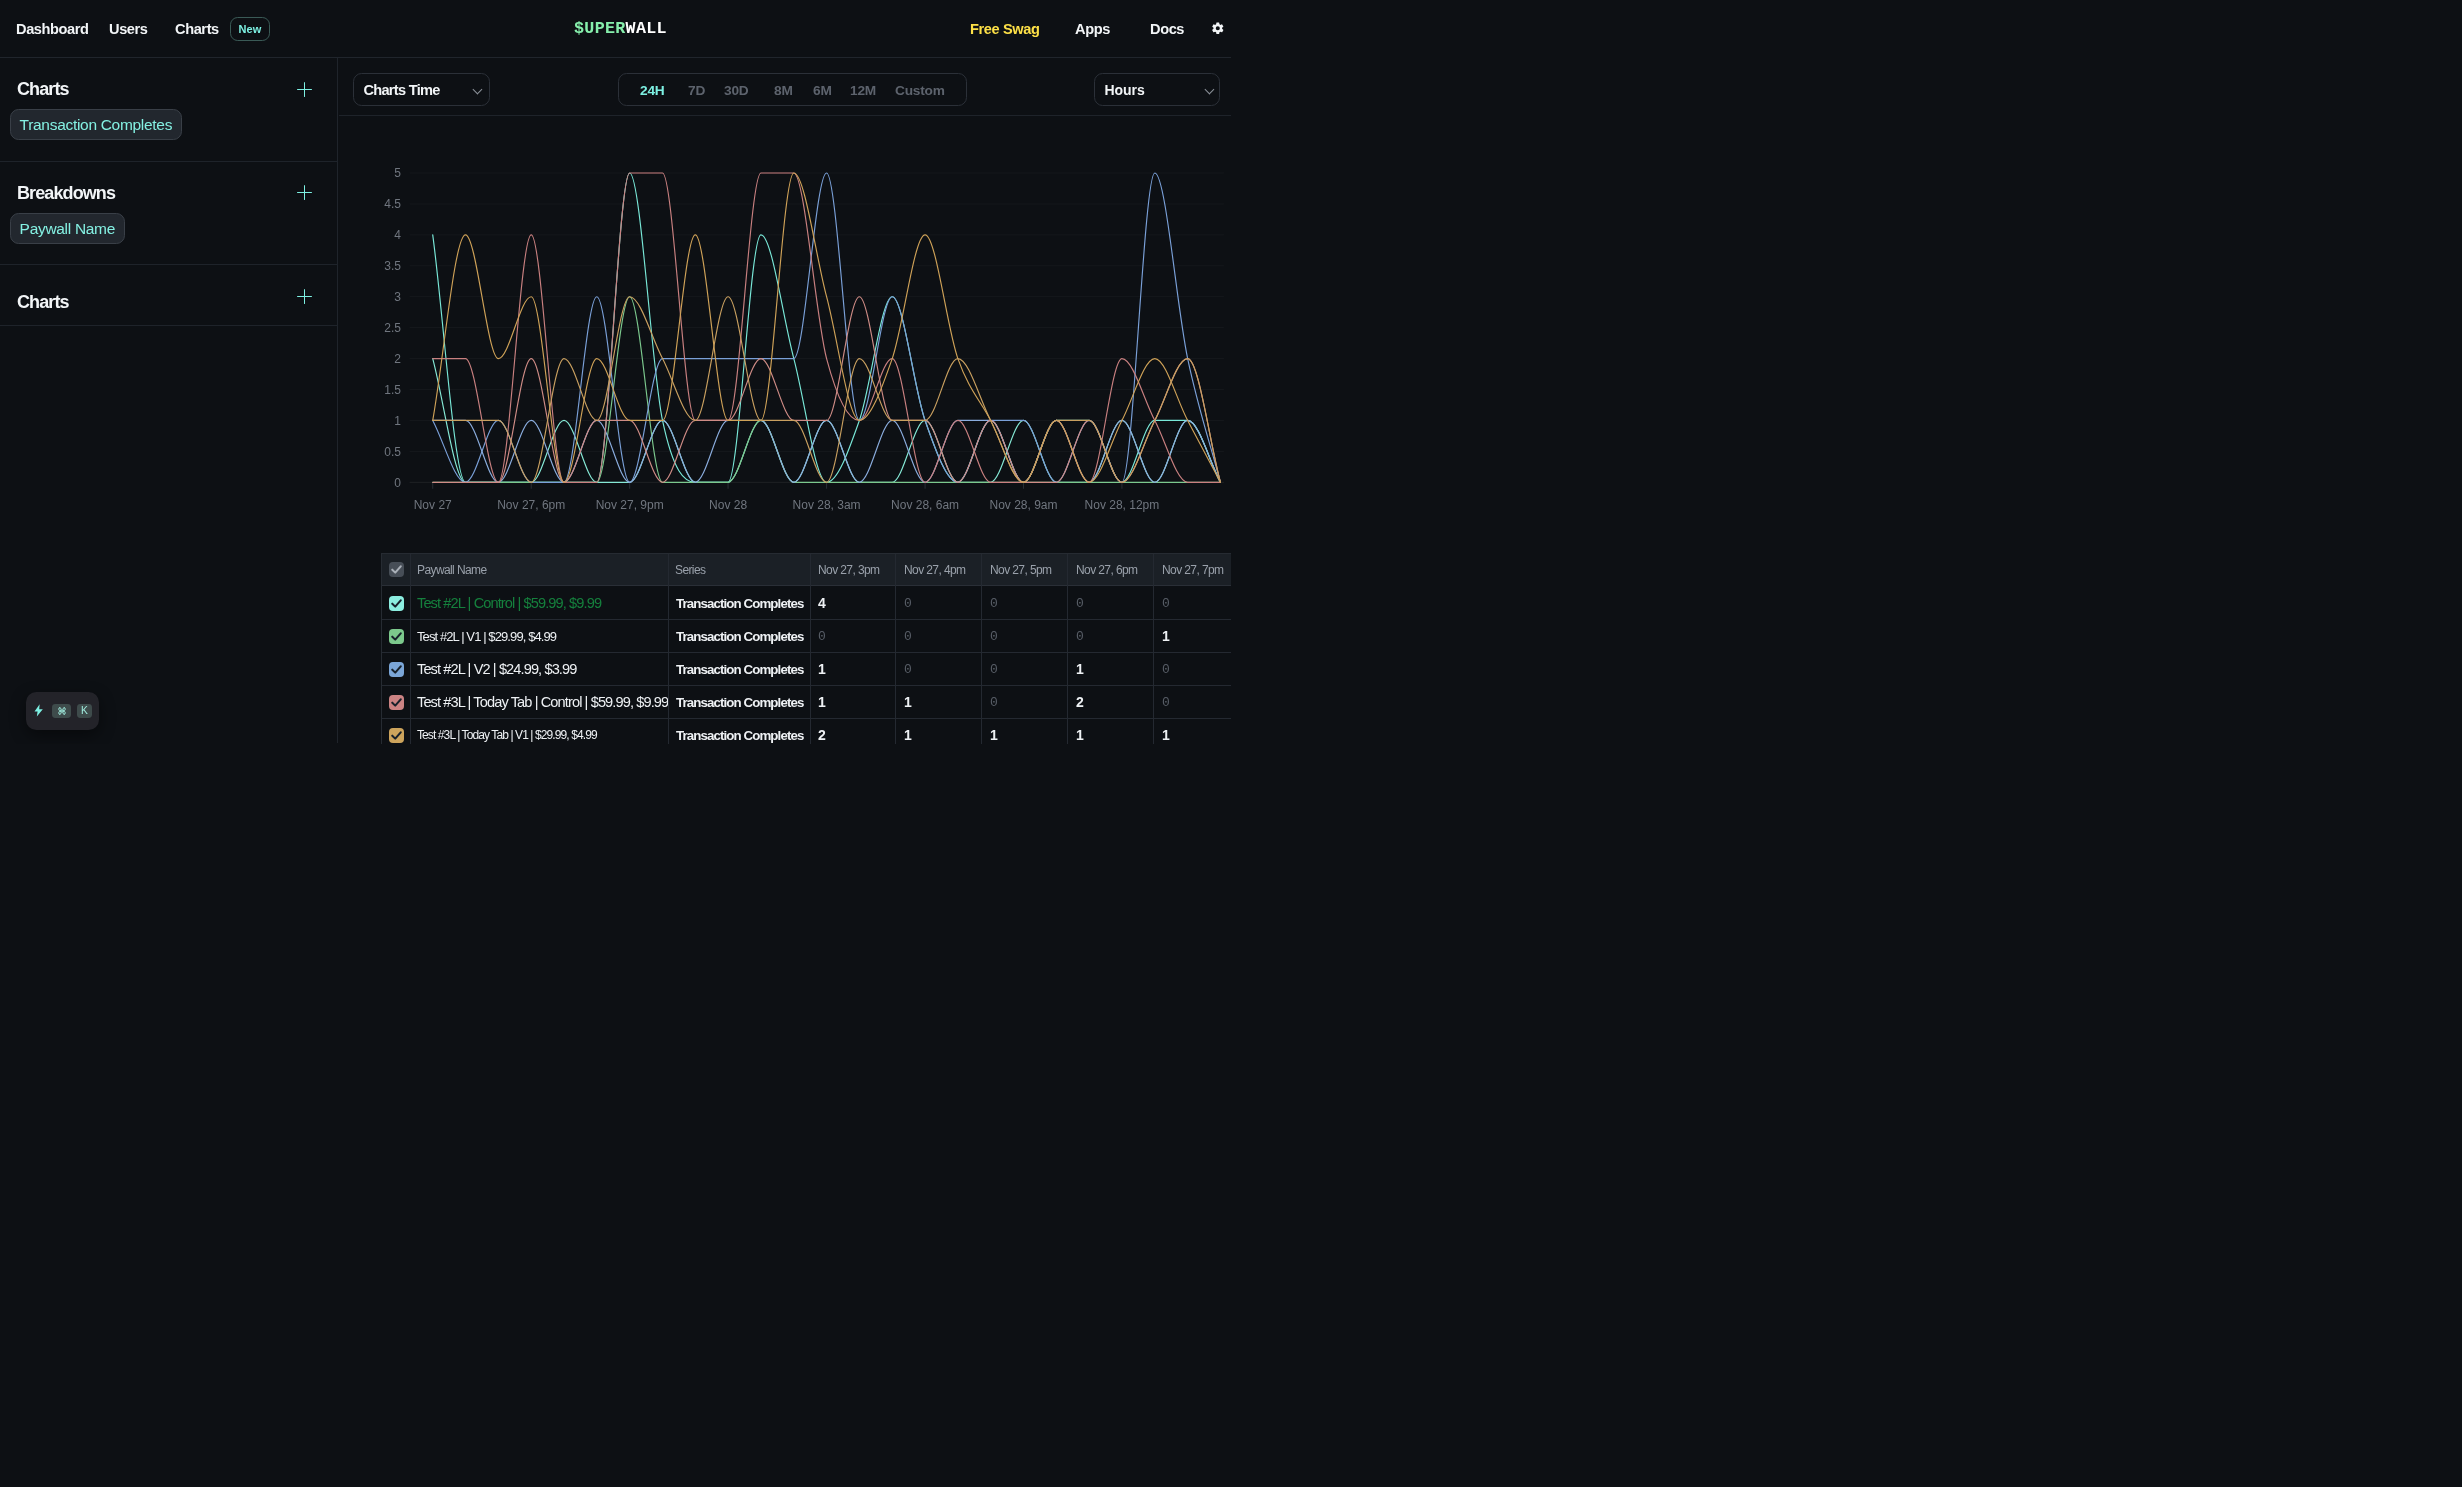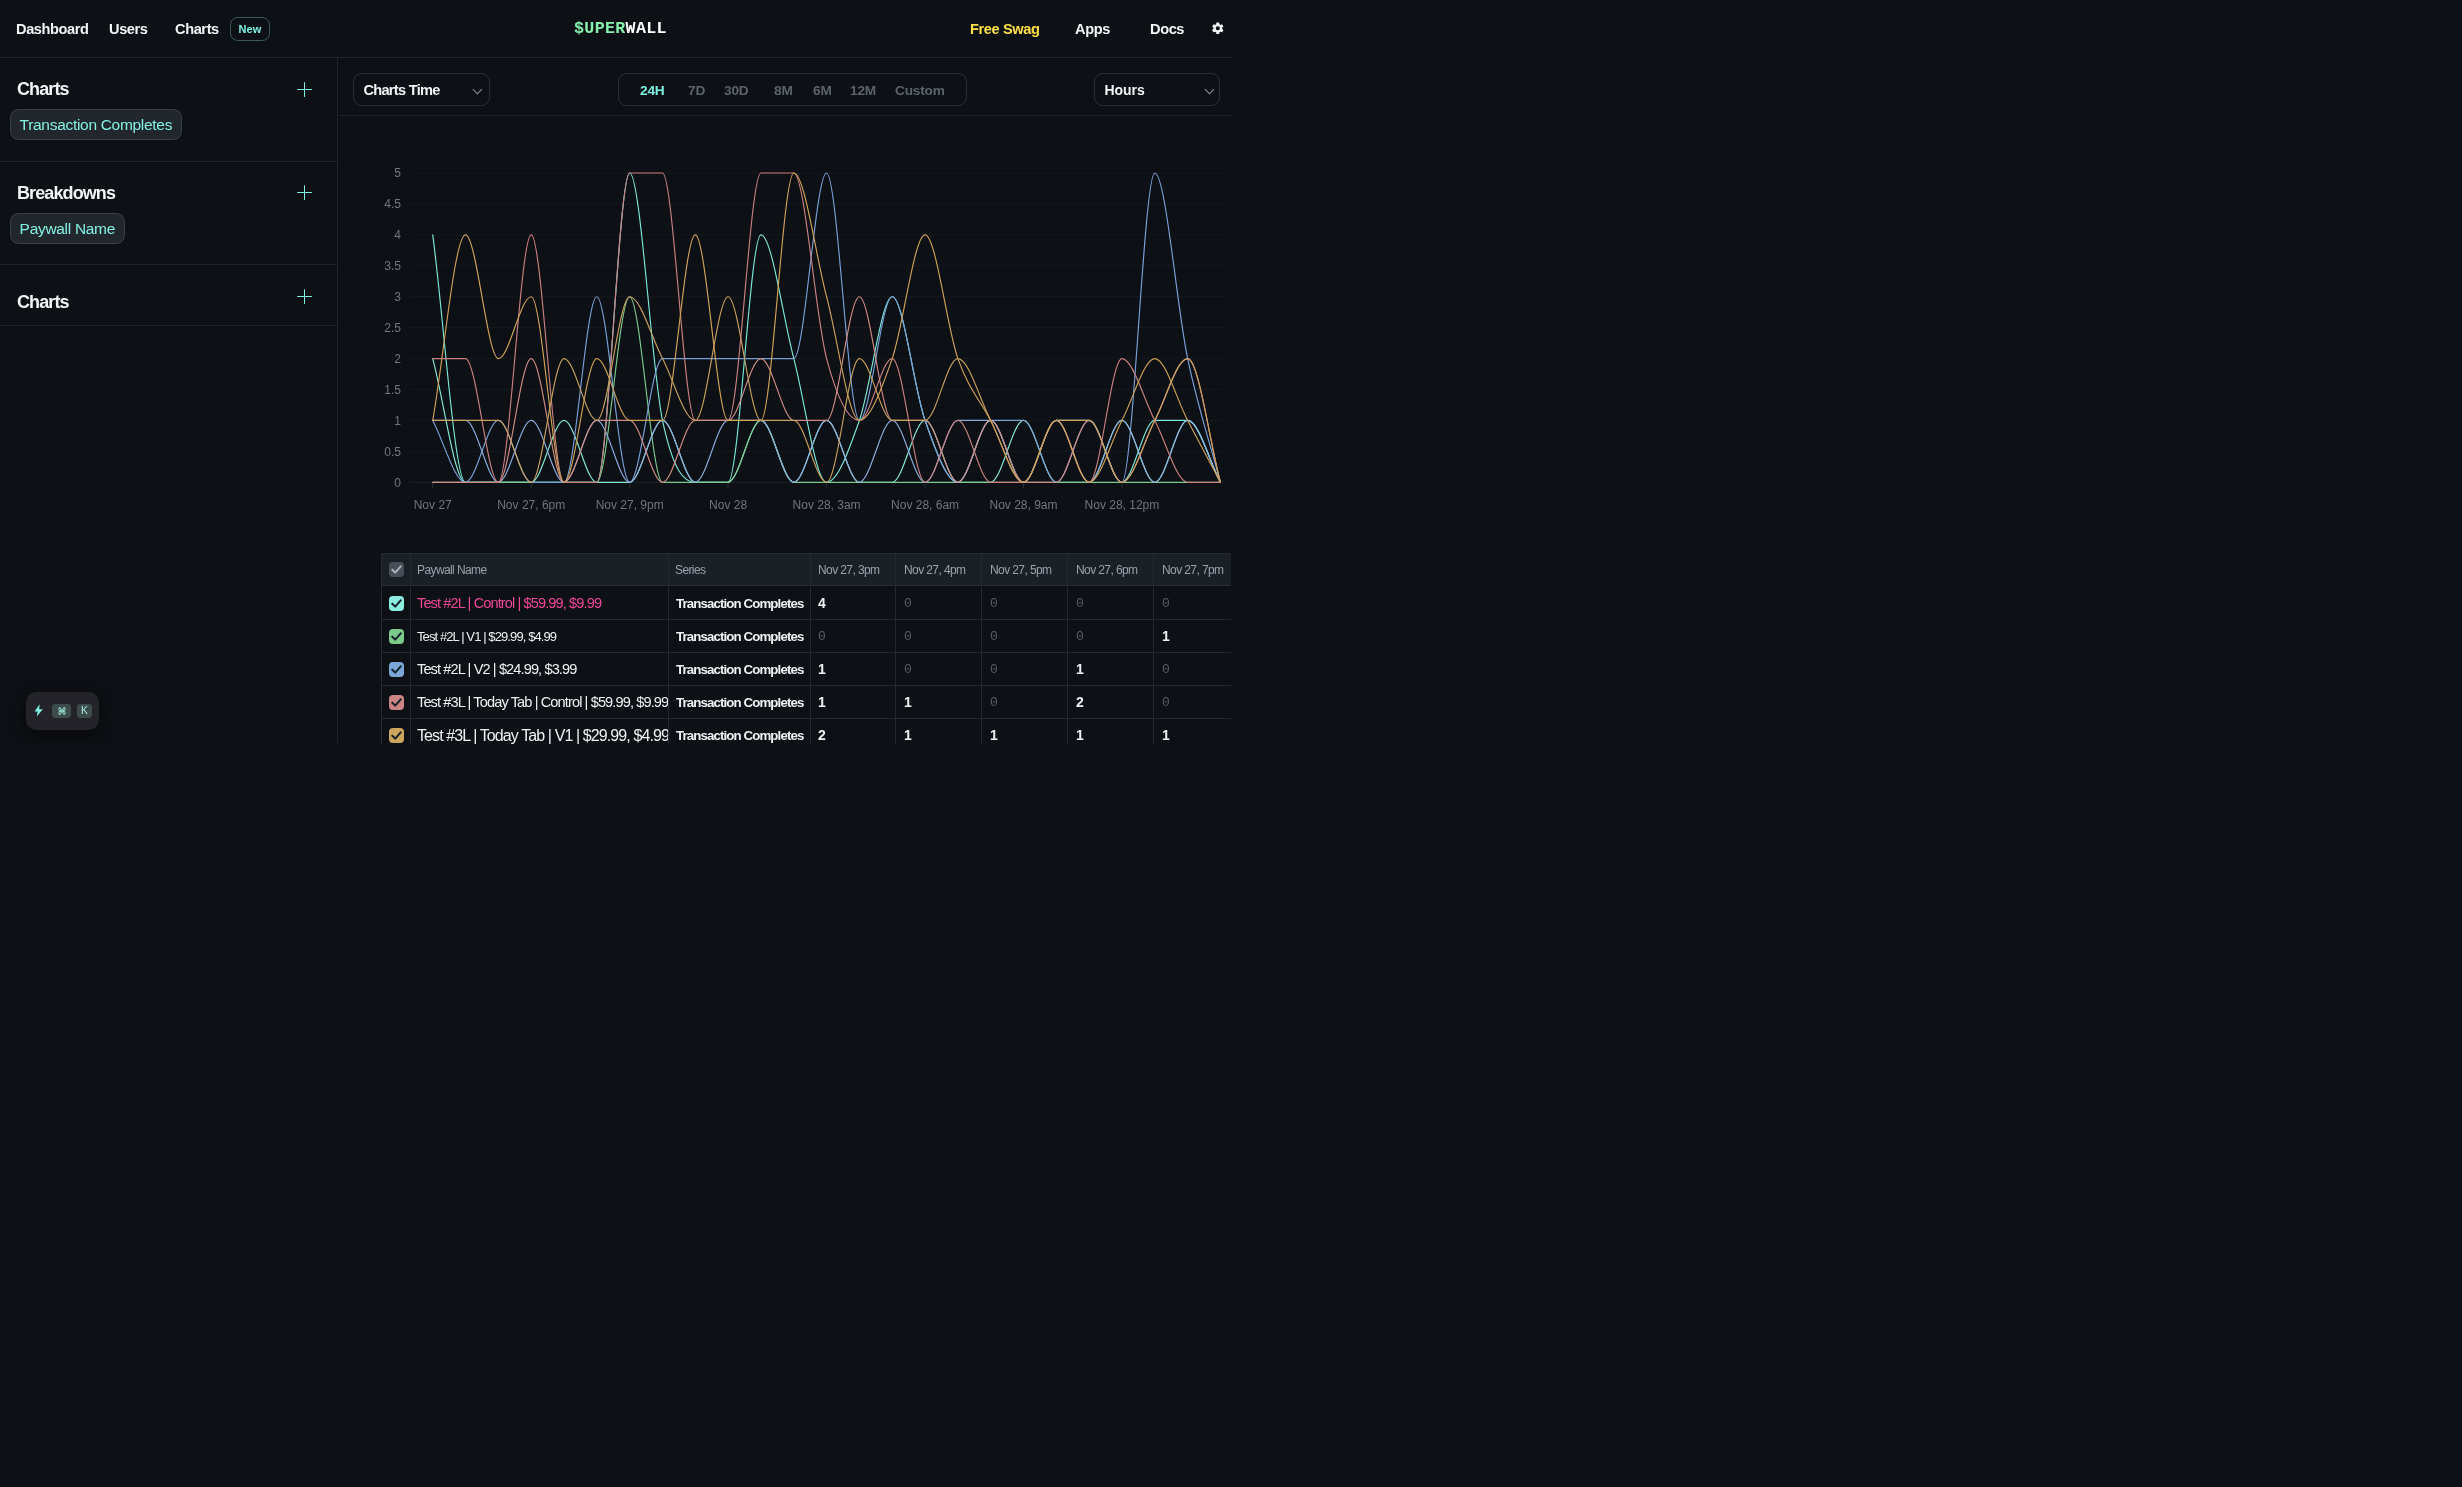--- a/index.html
+++ b/index.html
@@ -146,21 +146,21 @@
         <span class="hcell" style="left:608px">Nov 27, 5pm</span>
         <span class="hcell" style="left:694px">Nov 27, 6pm</span>
         <span class="hcell" style="left:780px">Nov 27, 7pm</span>
       </div>
       <div class="trow" style="top:33px;height:33px">
         <span class="cbx" style="top:9px;background:#8ceee0">
           <svg width="11" height="9.4" viewBox="0 0 13 11">
             <path d="M1.5 5.5 L5 9 L11.5 1.5" stroke="#17212b" stroke-width="2.4" fill="none" stroke-linecap="round" stroke-linejoin="round"></path>
           </svg>
         </span>
-        <span style="position:absolute;left:35px;line-height:33px;font-size:14.6px;font-weight:500;letter-spacing:-0.9px;color:#ec4899;white-space:pre">Test #2L | Control | $59.99, $9.99</span>
+        <span style="position:absolute;left:35px;line-height:33px;font-size:14.6px;font-weight:500;letter-spacing:-0.9px;color:#15803d;white-space:pre">Test #2L | Control | $59.99, $9.99</span>
         <span style="position:absolute;left:294px;line-height:33px;font-size:13.3px;font-weight:700;letter-spacing:-0.9px;color:#eef1f4;white-space:pre">Transaction Completes</span>
         <span class="num" style="left:436px;line-height:33px">4</span>
         <span class="zero" style="left:522px;line-height:33px">0</span>
         <span class="zero" style="left:608px;line-height:33px">0</span>
         <span class="zero" style="left:694px;line-height:33px">0</span>
         <span class="zero" style="left:780px;line-height:33px">0</span>
       </div>
       <div class="trow" style="top:66px;height:33px">
         <span class="cbx" style="top:9px;background:#7cc98c">
           <svg width="11" height="9.4" viewBox="0 0 13 11">
@@ -202,21 +202,21 @@
         <span class="zero" style="left:608px;line-height:33px">0</span>
         <span class="num" style="left:694px;line-height:33px">2</span>
         <span class="zero" style="left:780px;line-height:33px">0</span>
       </div>
       <div class="trow" style="top:165px;height:33px">
         <span class="cbx" style="top:9px;background:#cda45c">
           <svg width="11" height="9.4" viewBox="0 0 13 11">
             <path d="M1.5 5.5 L5 9 L11.5 1.5" stroke="#17212b" stroke-width="2.4" fill="none" stroke-linecap="round" stroke-linejoin="round"></path>
           </svg>
         </span>
-        <span style="position:absolute;left:35px;line-height:33px;font-size:16px;font-weight:500;letter-spacing:-0.9px;color:#eef1f4;white-space:pre">Test #3L | Today Tab | V1 | $29.99, $4.99</span>
+        <span style="position:absolute;left:35px;line-height:33px;font-size:12px;font-weight:500;letter-spacing:-0.9px;color:#eef1f4;white-space:pre">Test #3L | Today Tab | V1 | $29.99, $4.99</span>
         <span style="position:absolute;left:294px;line-height:33px;font-size:13.3px;font-weight:700;letter-spacing:-0.9px;color:#eef1f4;white-space:pre">Transaction Completes</span>
         <span class="num" style="left:436px;line-height:33px">2</span>
         <span class="num" style="left:522px;line-height:33px">1</span>
         <span class="num" style="left:608px;line-height:33px">1</span>
         <span class="num" style="left:694px;line-height:33px">1</span>
         <span class="num" style="left:780px;line-height:33px">1</span>
       </div>
       <div class="vline" style="left:28px;height:191px"></div>
       <div class="vline" style="left:286px;height:191px"></div>
       <div class="vline" style="left:428px;height:191px"></div>

